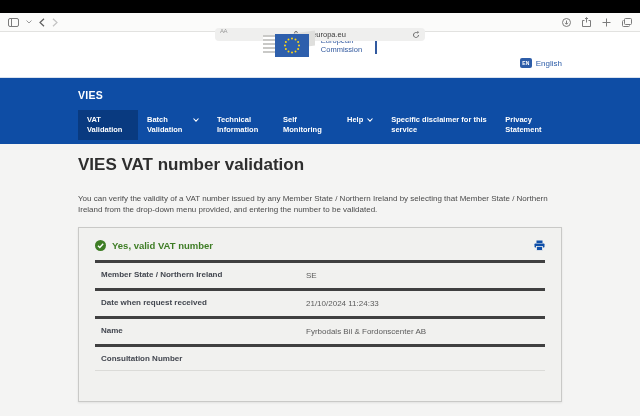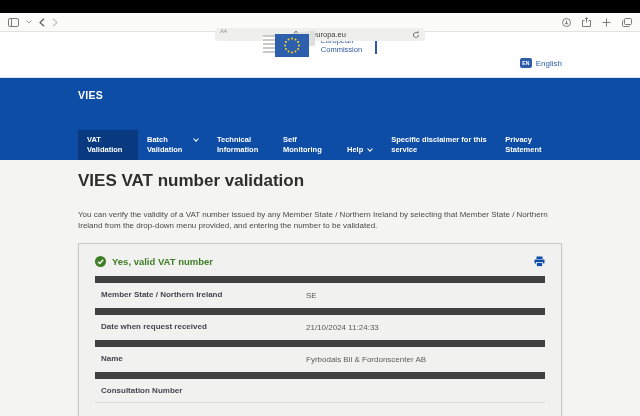--- a/index.html
+++ b/index.html
@@ -31,43 +31,43 @@
   .logo-flag { position:absolute; left:12px; top:2px; }
   .ec-name { font-size:7.5px; line-height:9px; color:#31599f; }
   .ec-divider { width:2px; height:17px; background:#31599f; margin-left:7px; }
   .lang { margin-left:auto; display:flex; align-items:center; gap:4px; }
   .lang-badge { background:#2d5da8; color:#fff; font-size:5px; font-weight:bold; border-radius:2px; padding:2px 2.5px; }
   .lang-label { font-size:8px; color:#2d5da8; }
 
   
   .banner { background:#0e4da5; }
   .banner-title { color:#ffffff; font-size:10.5px; font-weight:bold; letter-spacing:0.3px; padding:11px 0 9px 0; }
-  .nav-row { display:flex; align-items:flex-end; min-height:34px; }
+  .nav-row { display:flex; align-items:flex-start; min-height:34px; }
   .nav-item { display:flex; align-items:flex-start; gap:4px; padding:5px 9px; cursor:pointer; }
   .nav-item.active { background:#093a80; }
   .nav-label { color:#ffffff; font-size:7.5px; font-weight:bold; line-height:10px; }
   .nav-chevron { margin-top:3px; flex:none; }
   .nav-item:nth-child(1) .nav-label { max-width:42px; }
   .nav-item:nth-child(2) .nav-label { max-width:42px; }
   .nav-item:nth-child(3) .nav-label { max-width:48px; }
-  .nav-item:nth-child(4) .nav-label { max-width:46px;margin-top:20px; }
+  .nav-item:nth-child(4) .nav-label { max-width:46px; }
   .nav-item:nth-child(6) .nav-label { max-width:96px; }
   .nav-item:nth-child(7) .nav-label { max-width:44px; }
 
   
   .content { padding-top:11px; }
   .page-title { font-size:17px; font-weight:bold; color:#2e2e2e; margin-bottom:18px; }
   .page-desc { font-size:8px; line-height:11px; color:#4a4a4a; margin-bottom:12px; }
 
   .card { background:#f1f1ef; border:1px solid #c9c9c7; box-shadow:0 1px 2px rgba(0,0,0,0.08); padding:12px 16px 30px 16px; }
   .status-row { display:flex; align-items:center; gap:6px; margin-bottom:9px; }
   .status-text { font-size:9.5px; font-weight:bold; color:#3e7d25; flex:1; }
   .print-btn { border:none; background:none; cursor:pointer; display:flex; padding:0; }
 
-  .t-row { display:flex; border-top:7px solid #404040; padding:7px 0 7px 6px; }
+  .t-row { display:flex; border-top:3px solid #404040; padding:7px 0 7px 6px; }
   .t-row:last-of-type { border-bottom:1px solid #dbdbd8; }
   .t-label { width:205px; font-size:8px; font-weight:bold; color:#42464f; flex:none; }
   .t-value { font-size:8px; color:#5b5b5b; white-space:pre-line; line-height:11px; }
 </style>
 </head>
 <body>
 
 <div class="screen">
 
   <div class="black-bar"></div>

